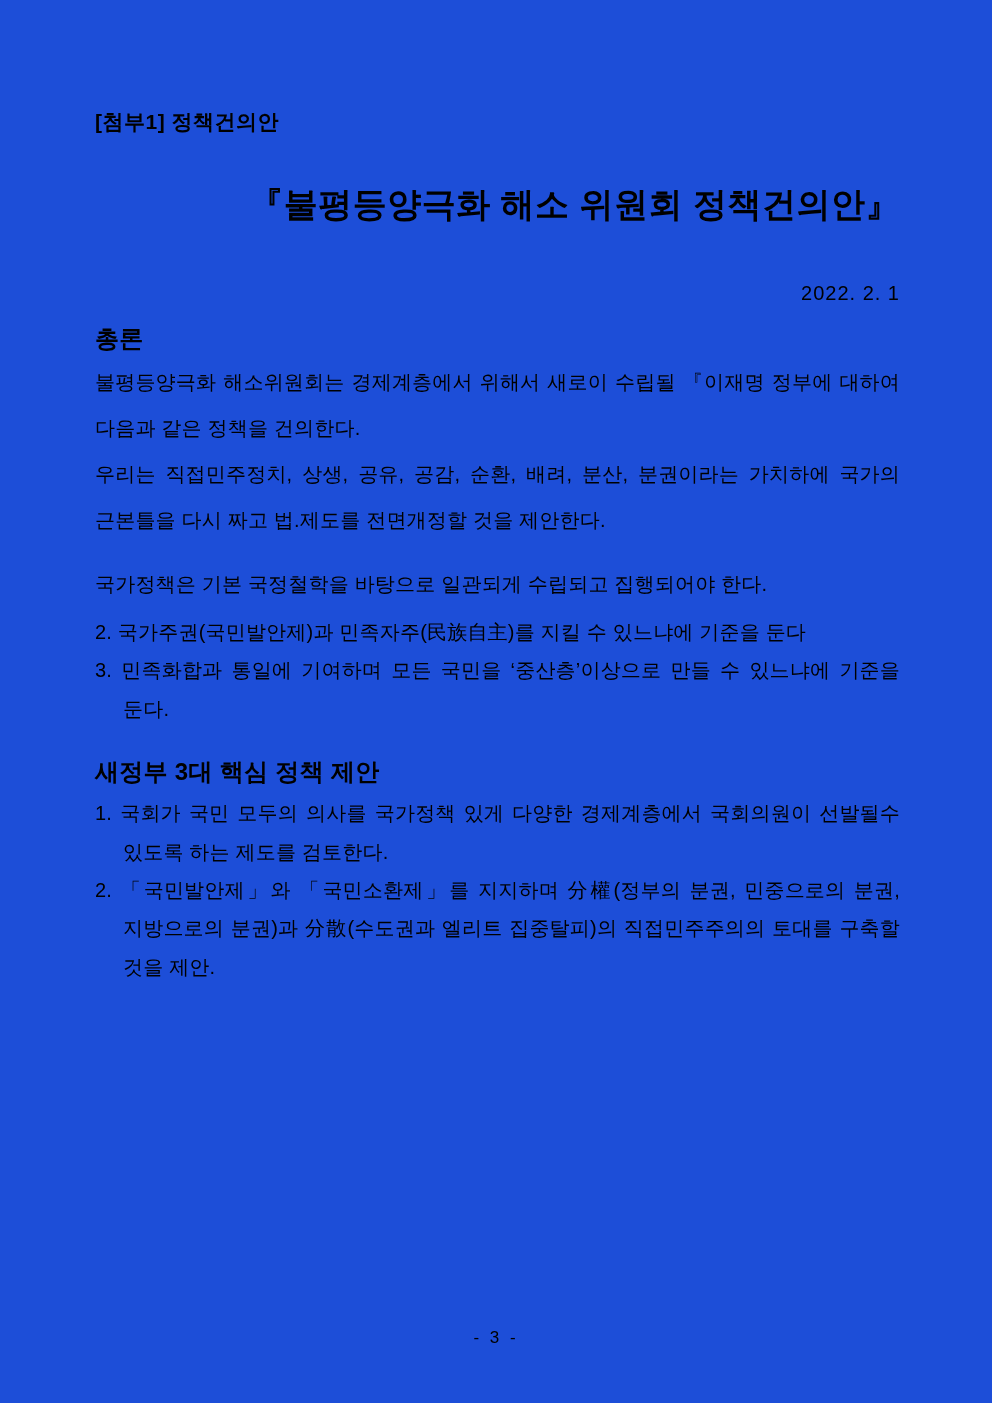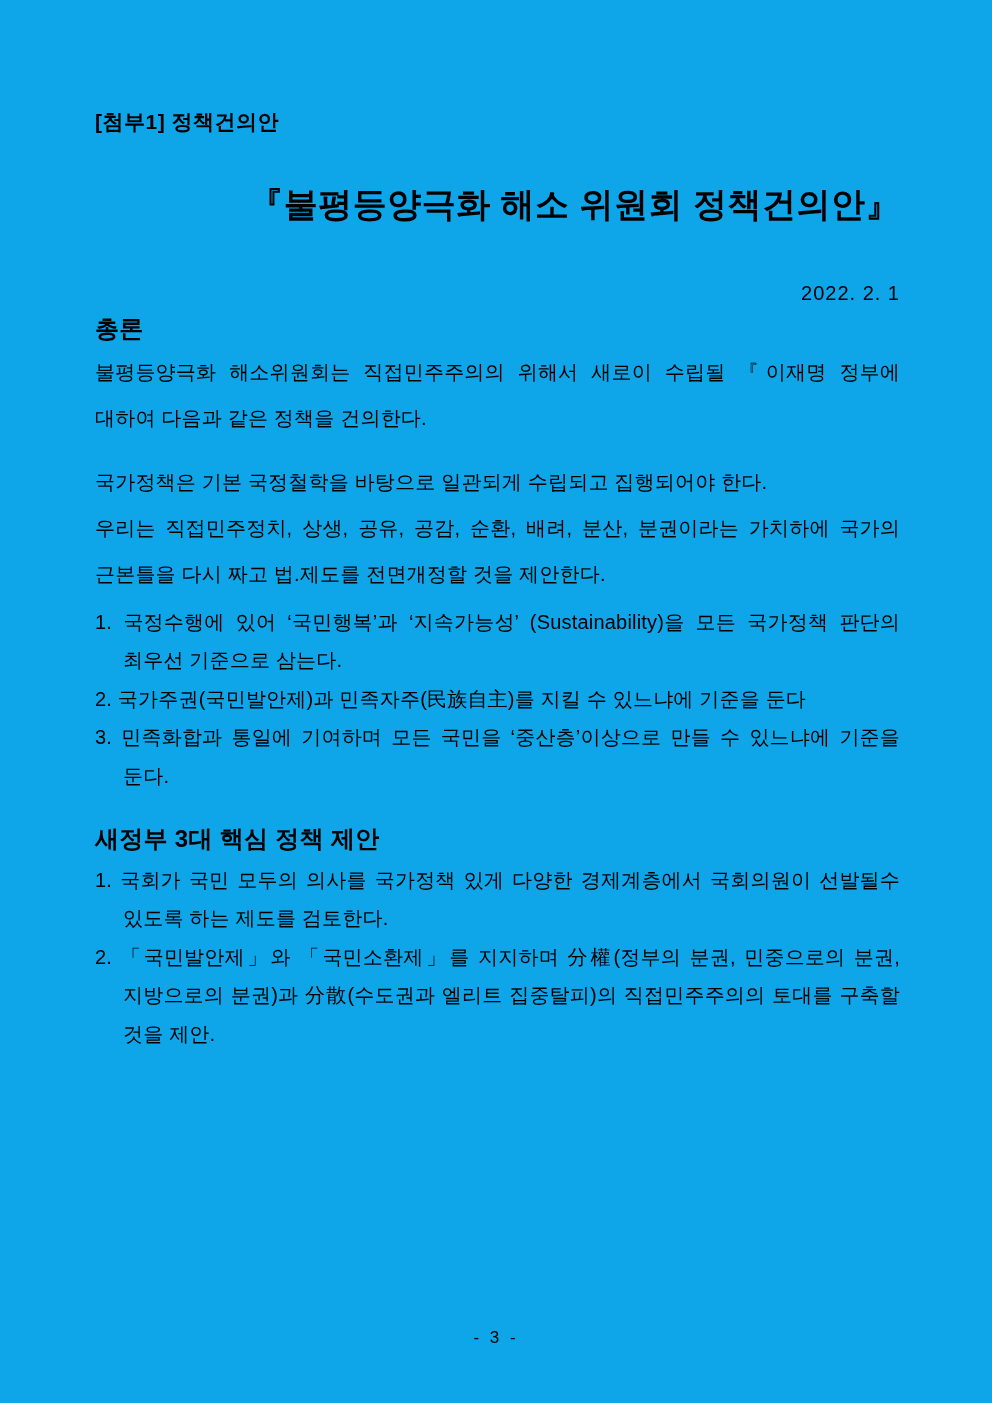--- a/index.html
+++ b/index.html
@@ -5,21 +5,21 @@
   html, body {
     margin: 0;
     padding: 0;
     background: #ffffff;
   }
   .page {
     position: relative;
     width: 992px;
     height: 1403px;
     box-sizing: border-box;
-    background: #0ea5e9;
+    background: #1d4ed8;
     color: #000000;
     font-family: "Liberation Sans", "DejaVu Sans", sans-serif;
     padding: 108px 92px 0 95px;
     overflow: hidden;
   }
   .attachment-label {
     font-size: 21px;
     font-weight: 700;
     letter-spacing: 0.5px;
   }
@@ -33,21 +33,21 @@
   }
   .doc-date {
     margin-top: 54px;
     text-align: right;
     font-size: 20px;
     letter-spacing: 1px;
   }
   .section-heading {
     font-size: 24px;
     font-weight: 700;
-    margin: 8px 0 4px 0;
+    margin: 18px 0 4px 0;
     letter-spacing: 0.3px;
   }
   .section-heading.spaced {
     margin-top: 28px;
   }
   .body-para {
     margin: 0;
     font-size: 20px;
     line-height: 2.3;
     text-align: justify;
@@ -85,33 +85,29 @@
 <div class="page">
 
   <div class="attachment-label">[첨부1] 정책건의안</div>
 
   <h1 class="doc-title">『불평등양극화 해소 위원회 정책건의안』</h1>
 
   <div class="doc-date">2022. 2. 1</div>
 
   <h2 class="section-heading">총론</h2>
 
-  <p class="body-para">불평등양극화 해소위원회는 직접민주주의의 위해서 새로이 수립될 『이재명 정부에 대하여 다음과 같은 정책을 건의한다.</p>
+  <p class="body-para">불평등양극화 해소위원회는 경제계층에서 위해서 새로이 수립될 『이재명 정부에 대하여 다음과 같은 정책을 건의한다.</p>
+
+  <p class="body-para">우리는 직접민주정치, 상생, 공유, 공감, 순환, 배려, 분산, 분권이라는 가치하에 국가의 근본틀을 다시 짜고 법.제도를 전면개정할 것을 제안한다.</p>
 
   <p class="body-para gap-before">국가정책은 기본 국정철학을 바탕으로 일관되게 수립되고 집행되어야 한다.</p>
-
-  <p class="body-para">우리는 직접민주정치, 상생, 공유, 공감, 순환, 배려, 분산, 분권이라는 가치하에 국가의 근본틀을 다시 짜고 법.제도를 전면개정할 것을 제안한다.</p>
 
 
 
   <div class="item-list">
-    <div class="list-item">
-      <span>1.</span>
-      <span>국정수행에 있어 ‘국민행복’과 ‘지속가능성’ (Sustainability)을 모든 국가정책 판단의 최우선 기준으로 삼는다.</span>
-    </div>
     <div class="list-item">
       <span>2.</span>
       <span>국가주권(국민발안제)과 민족자주(民族自主)를 지킬 수 있느냐에 기준을 둔다</span>
     </div>
     <div class="list-item">
       <span>3.</span>
       <span>민족화합과 통일에 기여하며 모든 국민을 ‘중산층’이상으로 만들 수 있느냐에 기준을 둔다.</span>
     </div>
   </div>
 

